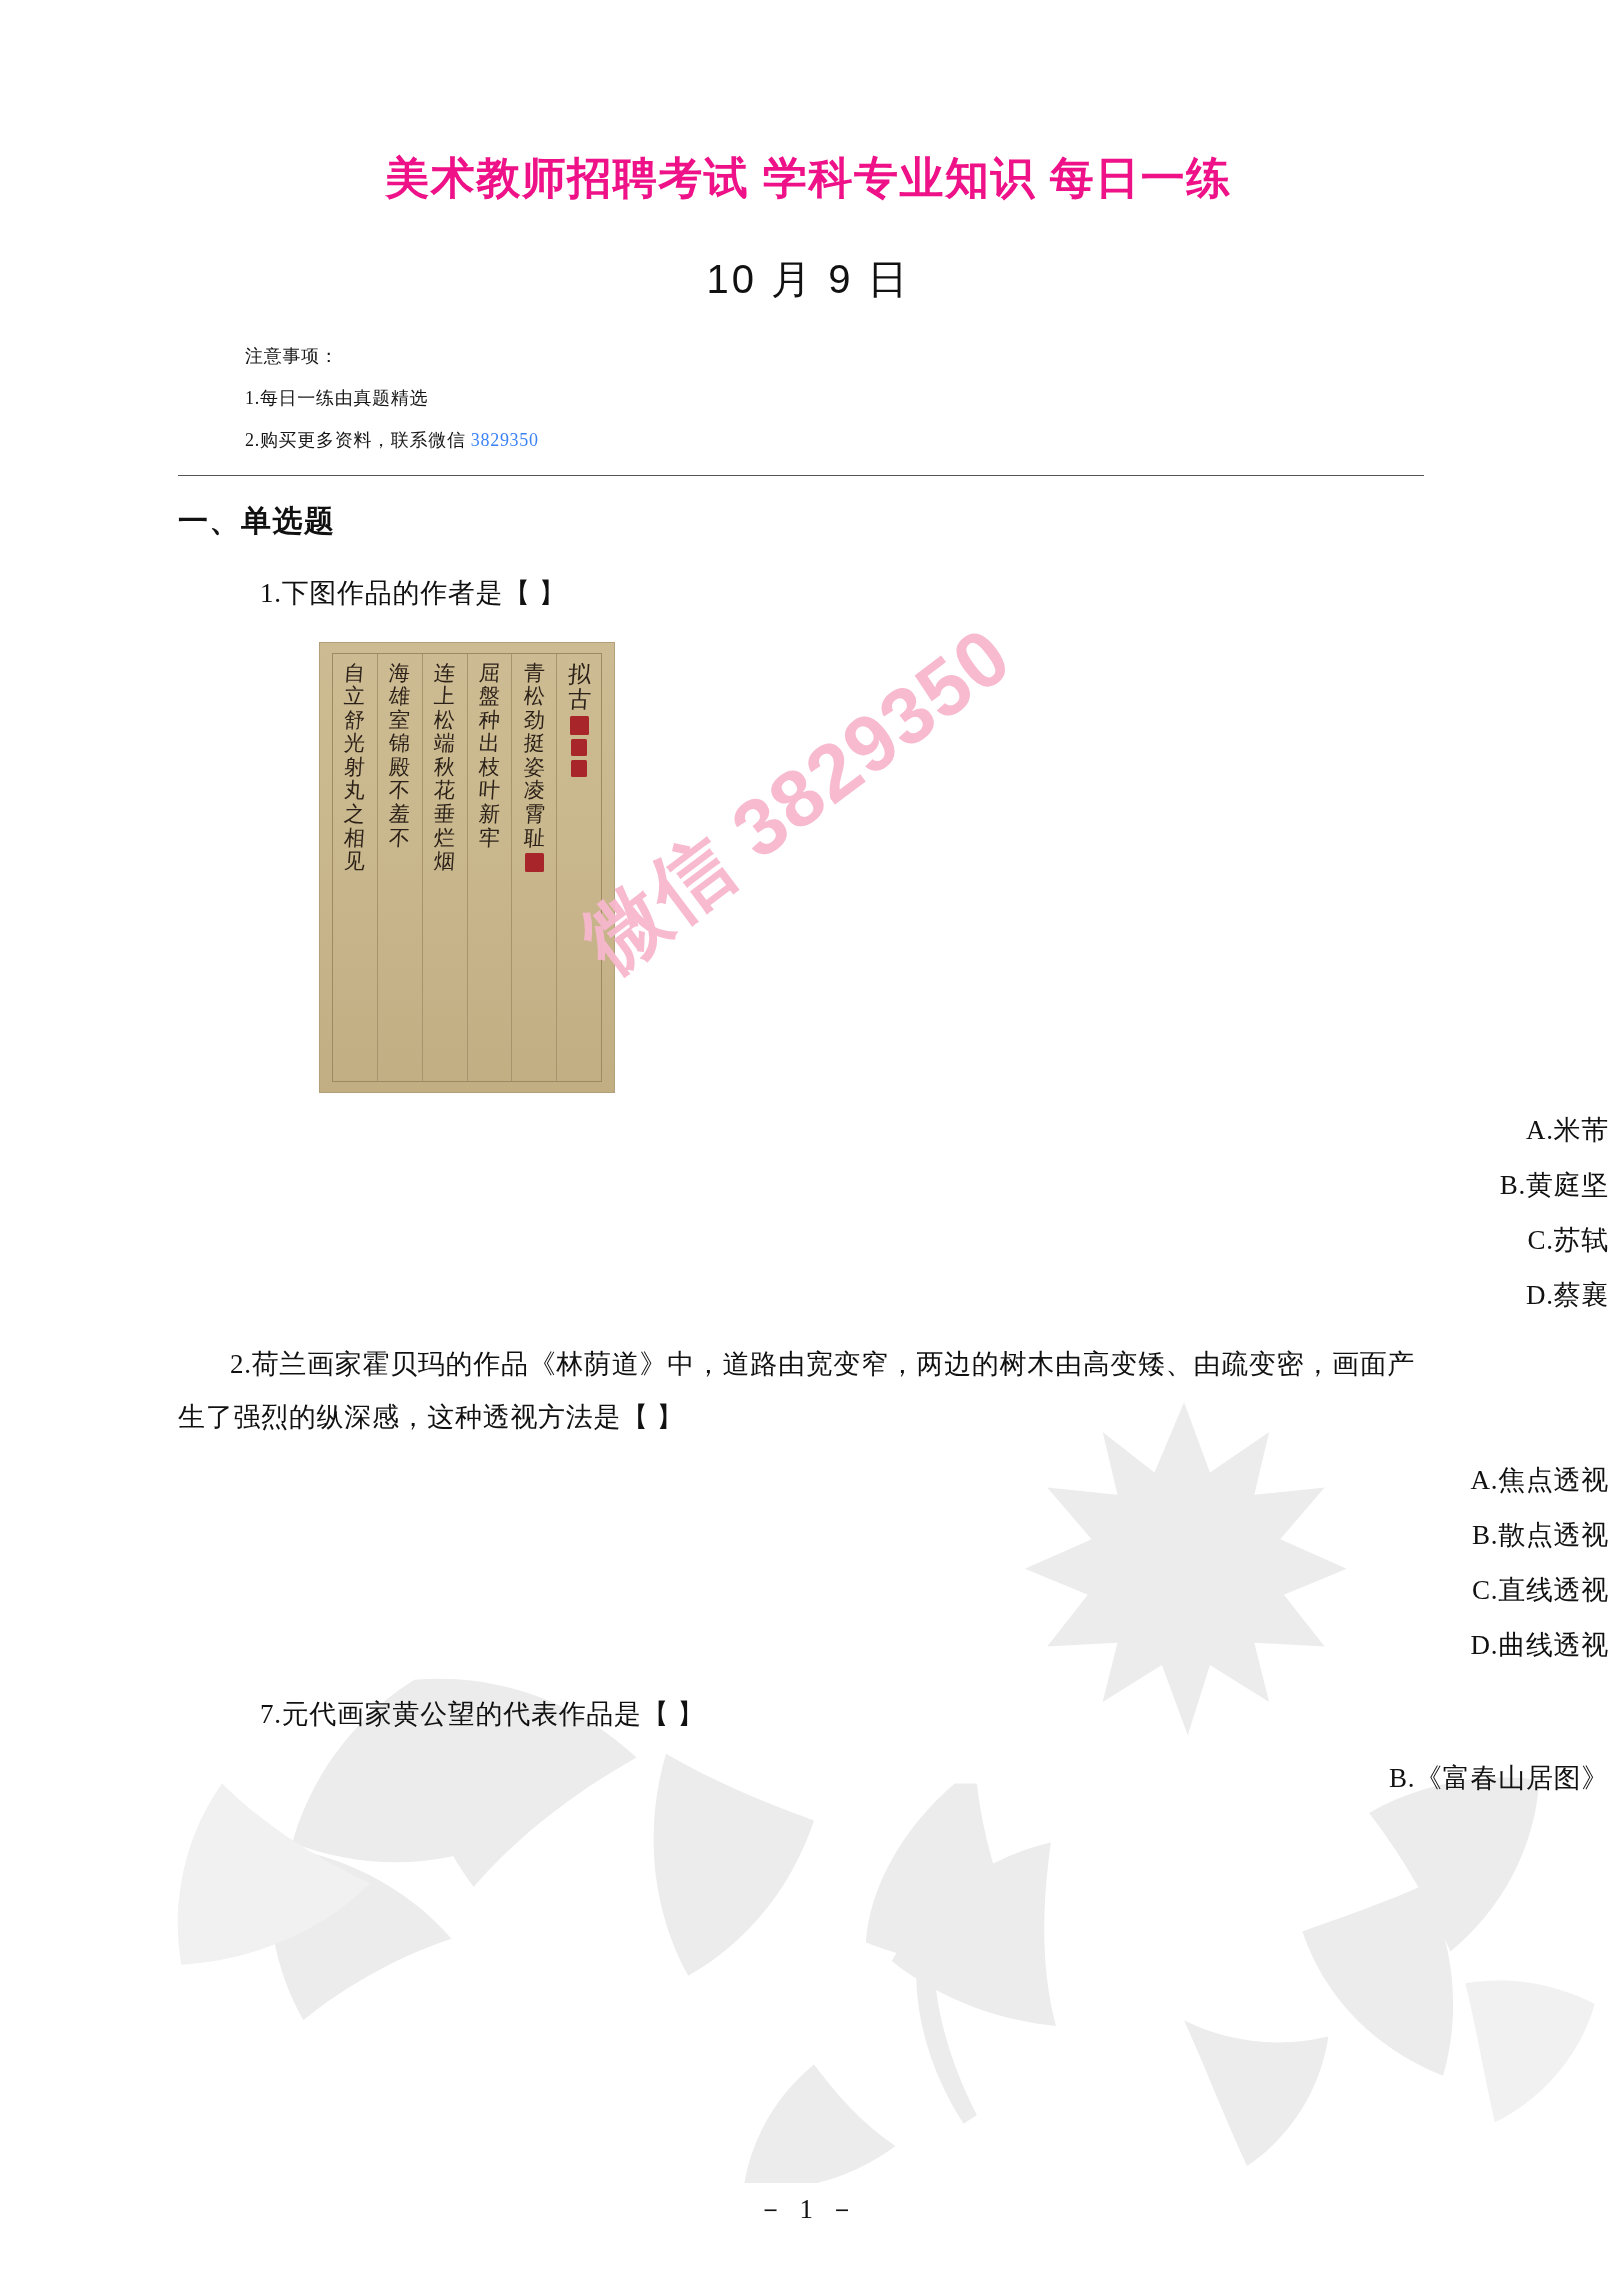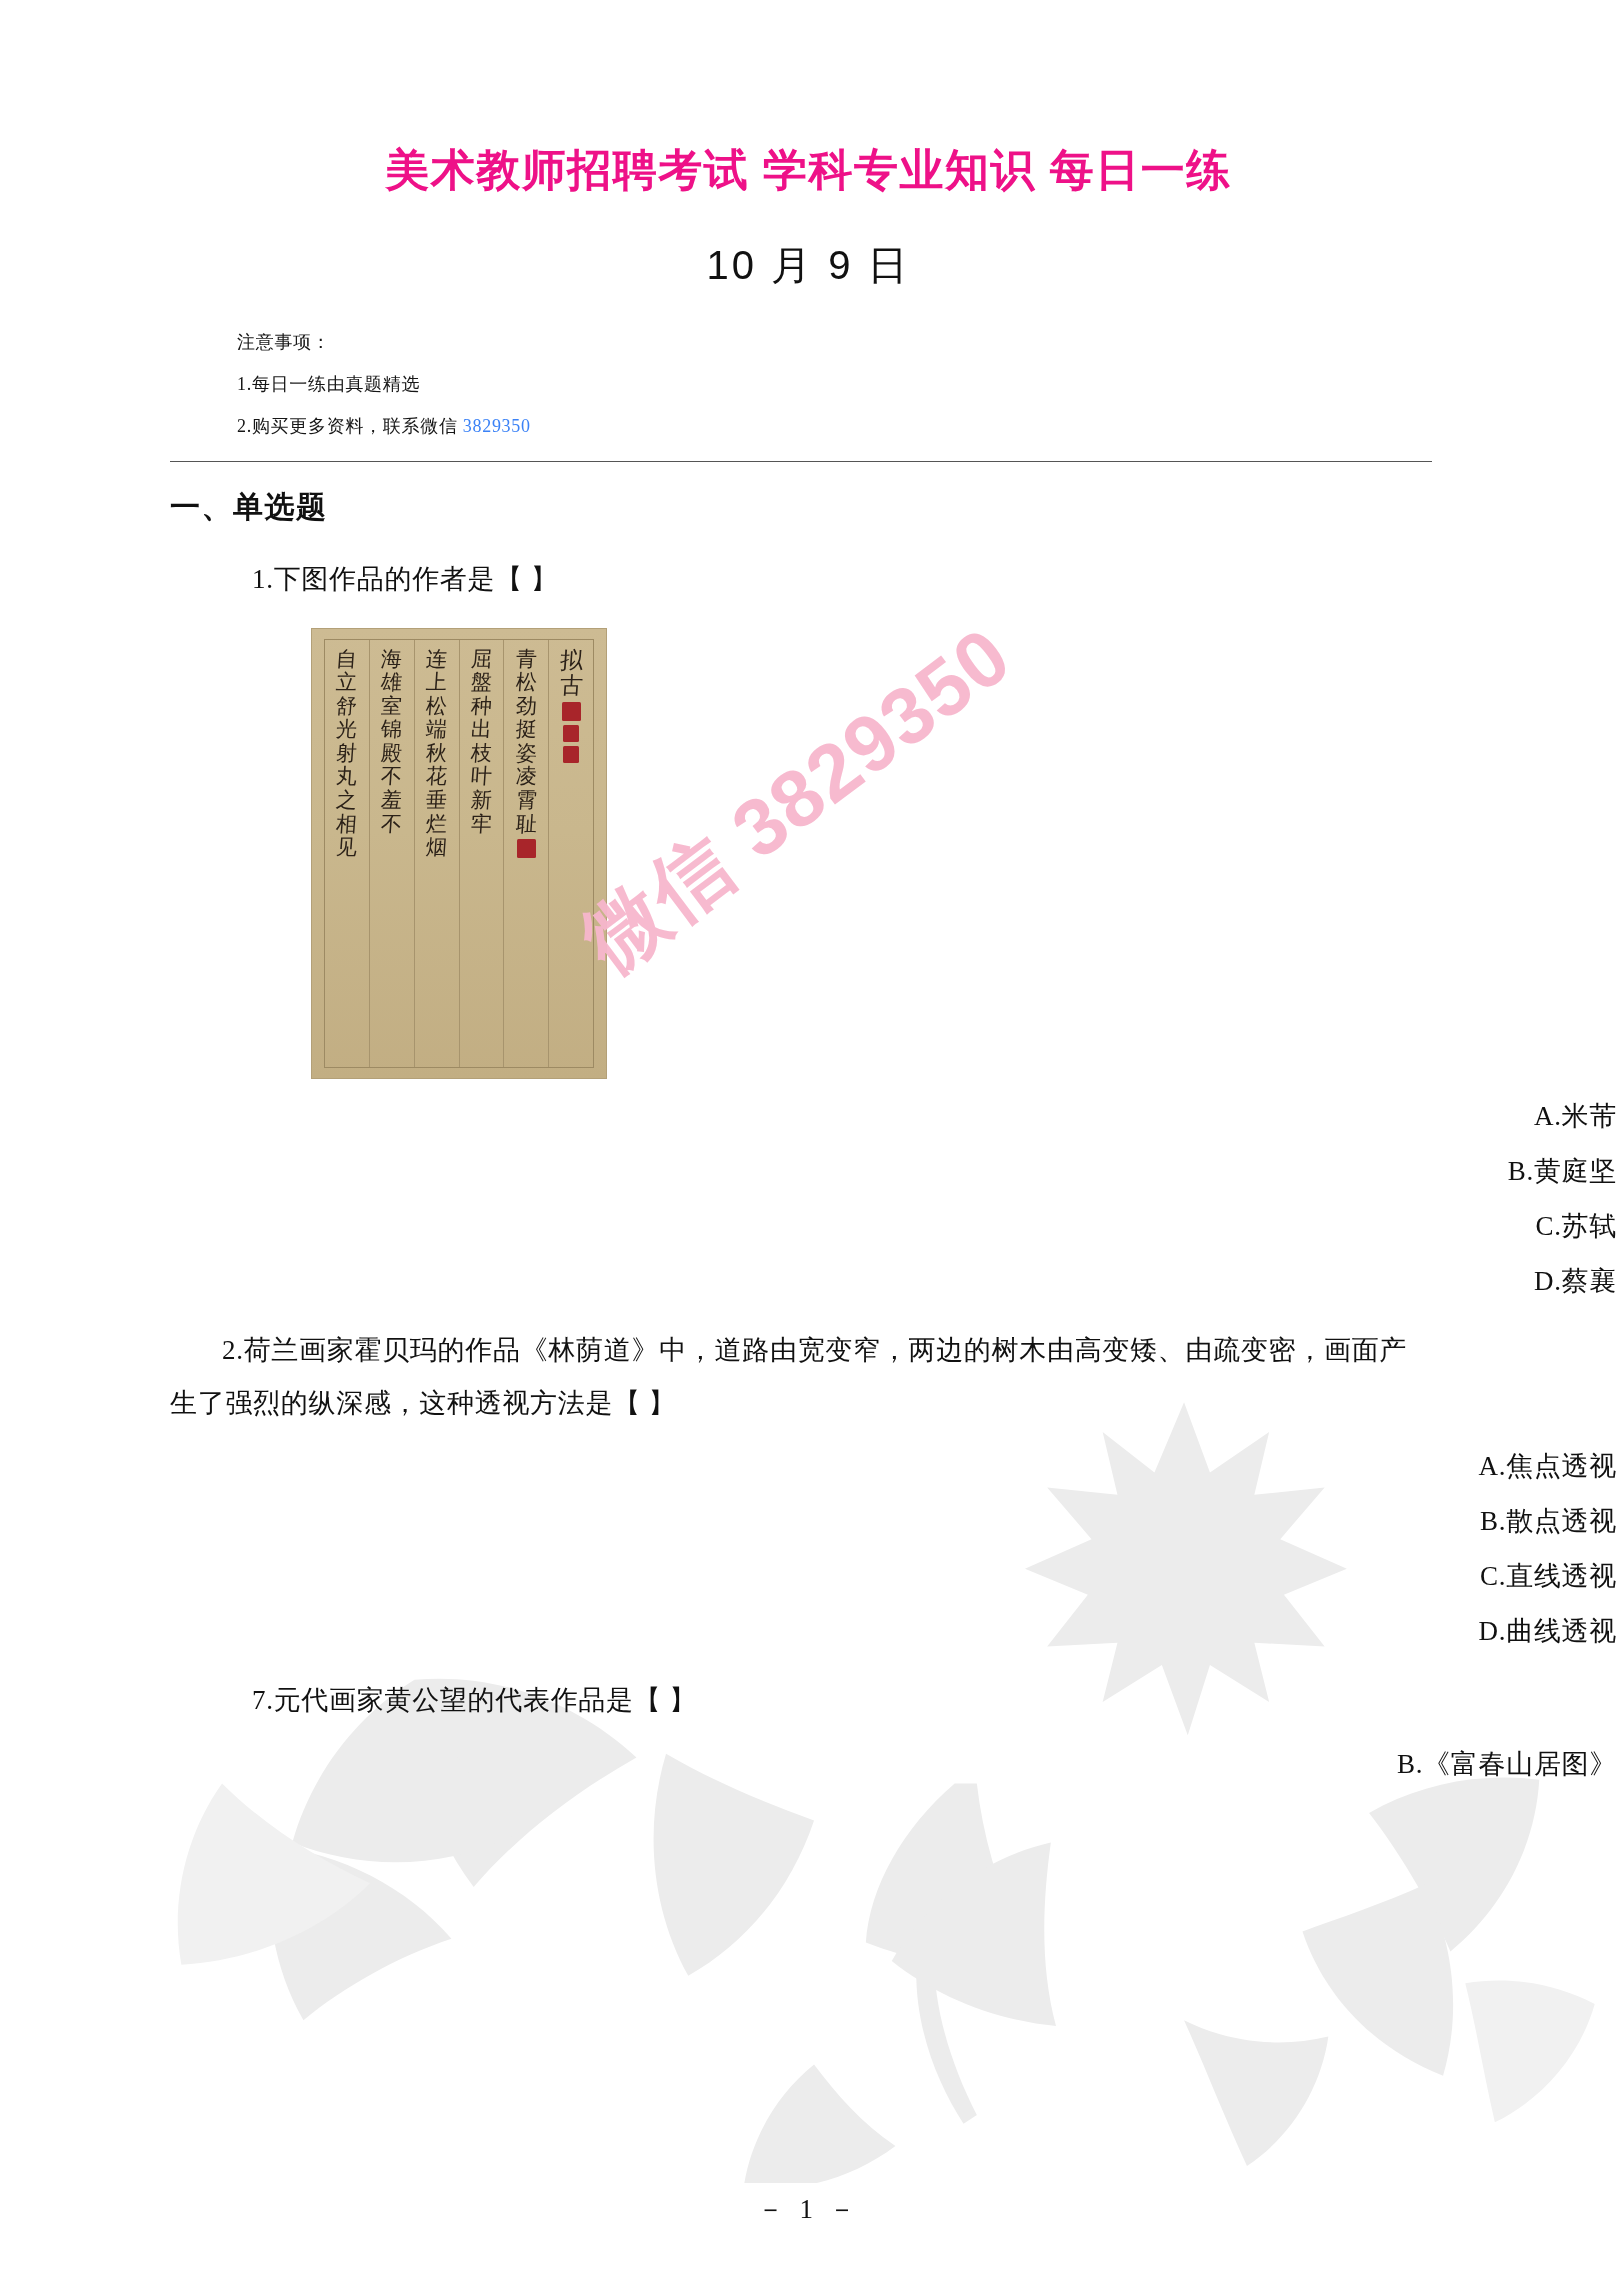--- a/index.html
+++ b/index.html
@@ -47,35 +47,35 @@
     white-space: nowrap;
     letter-spacing: 1.5px;
     pointer-events: none;
     opacity: .95;
   }
 
   
   .content {
     position: relative;
     z-index: 2;
-    padding: 0;
+    padding: 8px;
   }
 
   .title-main {
     margin: 0;
     padding-top: 141px;
     text-align: center;
     font-family: "Liberation Sans", sans-serif;
     font-size: 44px;
     font-weight: 700;
     color: #ee1188;
     letter-spacing: 1.5px;
   }
   .title-sub {
-    margin: 10px;
+    margin: 16px;
     padding-top: 28px;
     text-align: center;
     font-family: "Liberation Sans", sans-serif;
     font-size: 40px;
     font-weight: 400;
     color: #111111;
     letter-spacing: 3px;
   }
 
   .notice {

